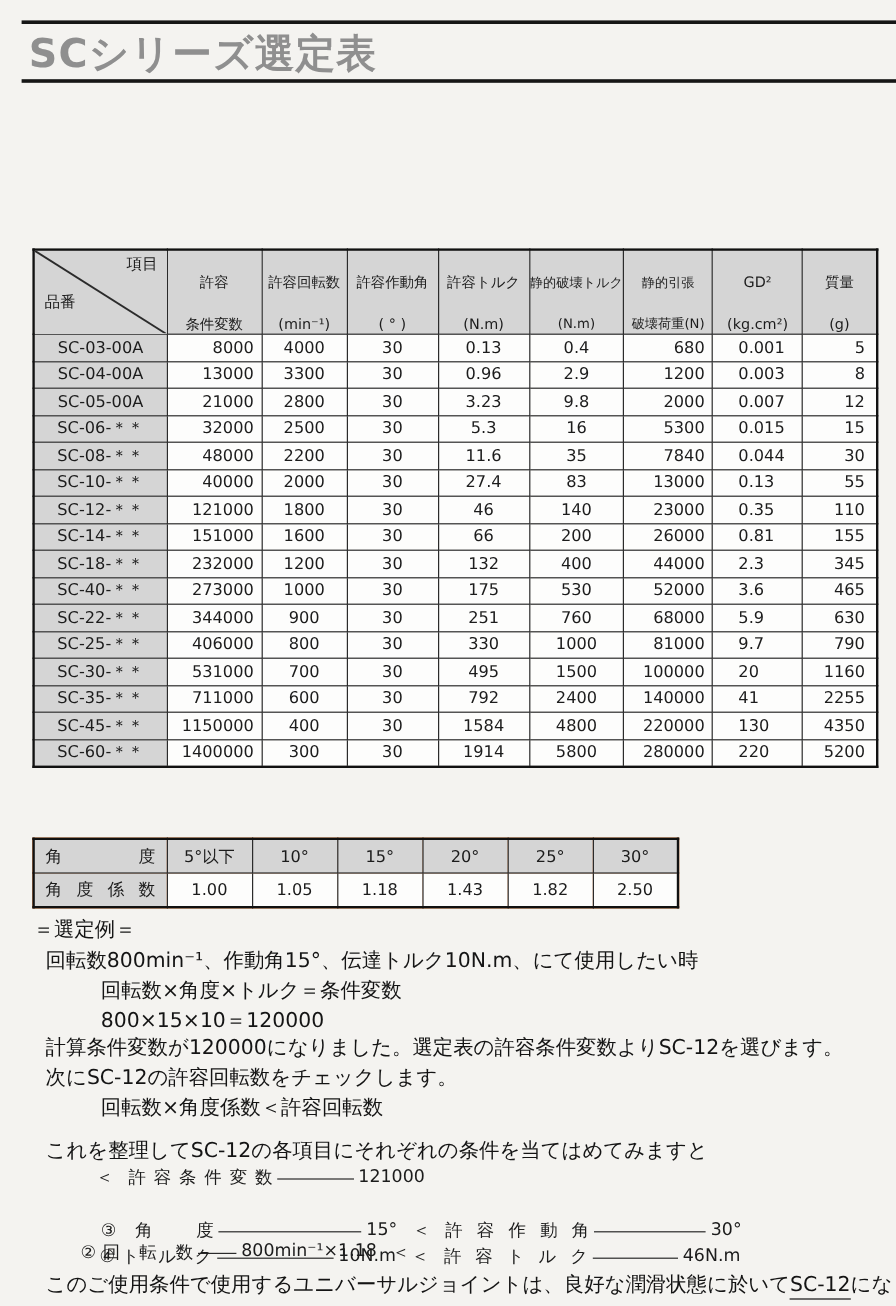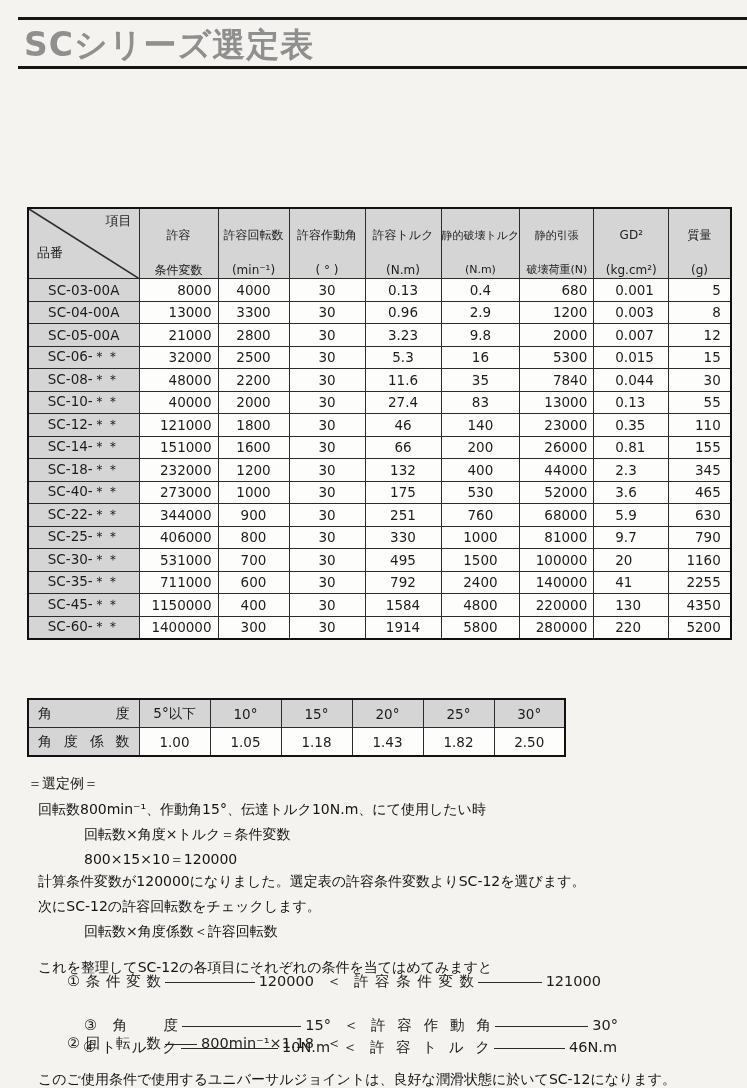--- a/index.html
+++ b/index.html
@@ -45,21 +45,21 @@
   table.ang { border-collapse:collapse; table-layout:fixed; background:#f97316; border:2px solid #111; }
   table.ang td { border:1px solid #2b2b2b; height:28.5px; font-size:13.5px; text-align:center; white-space:nowrap; }
   table.ang td.jlabel {
     background:#d5d5d5; text-align:justify; text-align-last:justify;
     padding:0 9px; font-size:14px;
   }
   table.ang tr.hdr td { background:#d5d5d5; }
   table.ang tr.val td { background:#fdfdfc; }
   table.ang tr.val td.jlabel { background:#d5d5d5; }
   
-  .txt { position:absolute; font-size:14px; white-space:nowrap; color:#141414;margin-top:12px; }
+  .txt { position:absolute; font-size:17px; white-space:nowrap; color:#141414; }
   .ex-heading { left:28px; top:763px; }
   .ex-line1 { left:38px; top:789px; }
   .ex-f1 { left:84px; top:814px; }
   .ex-f2 { left:84px; top:839px; }
   .ex-line2 { left:38px; top:861px; }
   .ex-line3 { left:38px; top:886px; }
   .ex-f3 { left:84px; top:911px; }
   .chk-intro { left:38px; top:947px; }
   
   .chk-row { position:absolute; left:67px; width:534px; height:20px; display:flex; align-items:center; font-size:14.5px; }
@@ -355,25 +355,20 @@
 <div class="txt ex-line1">回転数800min⁻¹、作動角15°、伝達トルク10N.m、にて使用したい時</div>
 <div class="txt ex-f1">回転数×角度×トルク＝条件変数</div>
 <div class="txt ex-f2">800×15×10＝120000</div>
 <div class="txt ex-line2">計算条件変数が120000になりました。選定表の許容条件変数よりSC-12を選びます。</div>
 <div class="txt ex-line3">次にSC-12の許容回転数をチェックします。</div>
 <div class="txt ex-f3">回転数×角度係数＜許容回転数</div>
 
 <div class="txt chk-intro">これを整理してSC-12の各項目にそれぞれの条件を当てはめてみますと</div>
 
 <div class="chk-row chk-row-0">
-  <div class="blk">
-    <span class="lab">①条件変数</span>
-    <span class="leader"></span>
-    <span class="val">120000</span>
-  </div>
   <span class="op">＜</span>
   <div class="blk">
     <span class="rlab">許容条件変数</span>
     <span class="leader"></span>
     <span class="val">121000</span>
   </div>
 </div>
 
 <div class="chk-row chk-row-1">
   <div class="blk">

